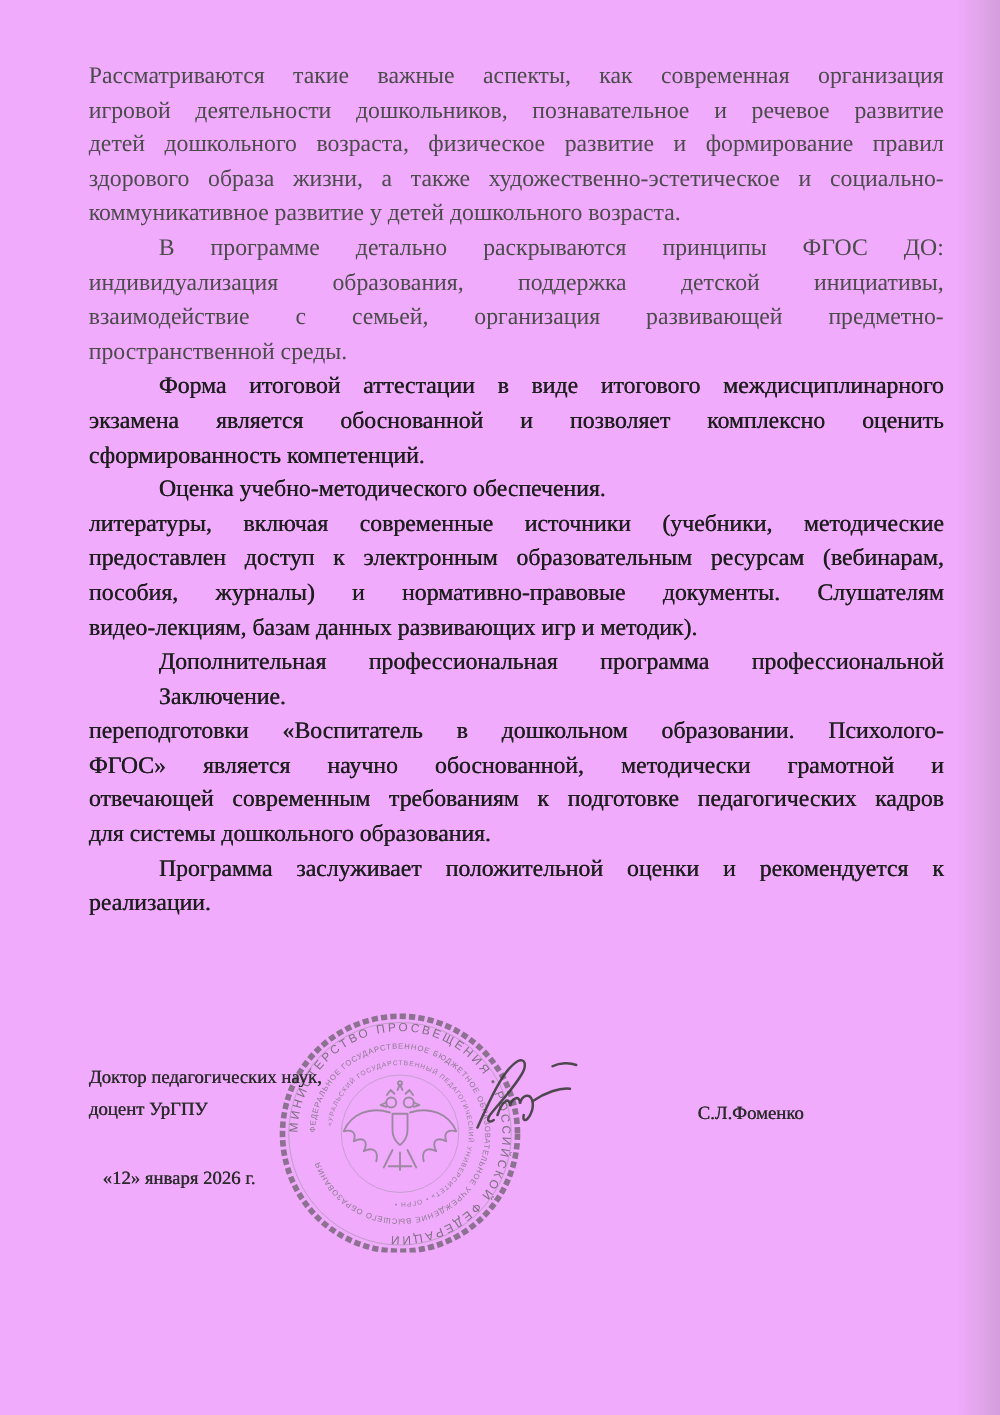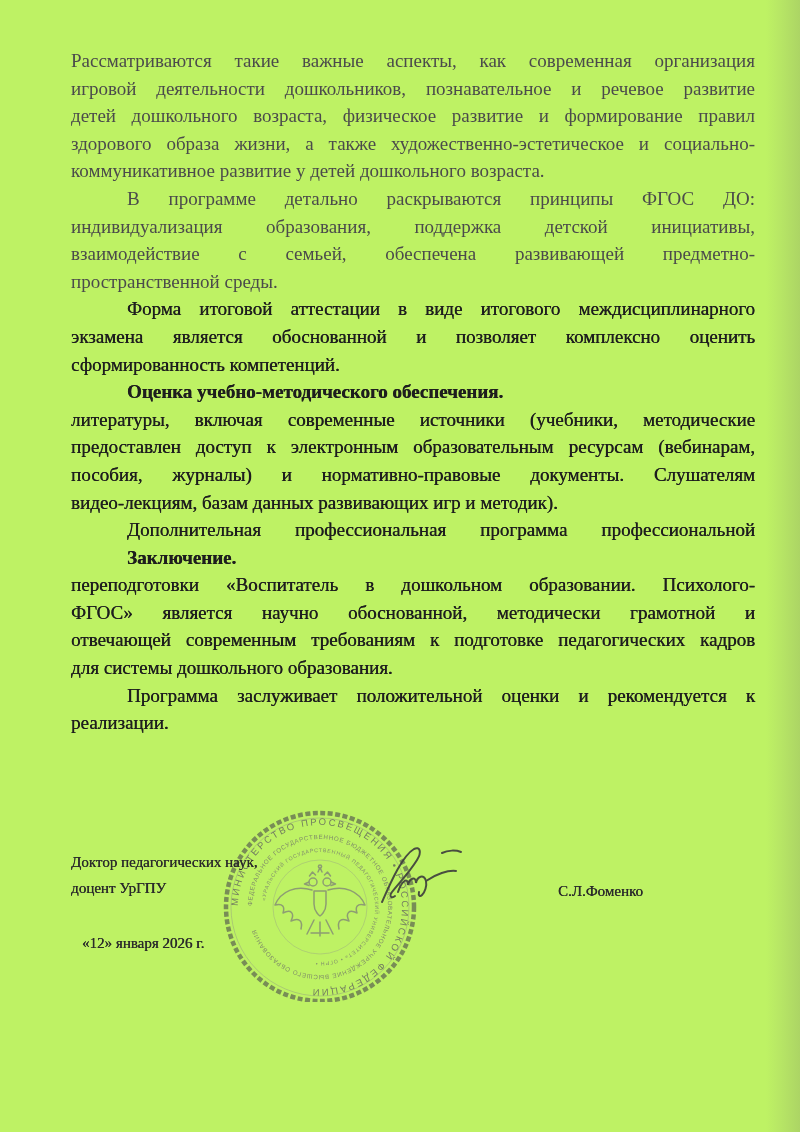--- a/index.html
+++ b/index.html
@@ -1,30 +1,30 @@
 <!DOCTYPE html>
 <html><head>
 <meta charset="utf-8">
 <style>
   html,body { margin:0; padding:0; background:#e9e9e7; }
   .page {
     position:relative; width:800px; height:1132px;
-    background:#bef264; overflow:hidden; margin:0 auto;
+    background:#f0abfc; overflow:hidden; margin:0 auto;
     font-family:"Liberation Serif","DejaVu Serif",serif;
   }
   .body-text { position:absolute; left:71px; top:47px; width:684px; }
   .line {
     font-size:19px; line-height:27.6px; height:27.6px;
     color:#1e1e1e; text-shadow:0.35px 0 0 currentColor;
     white-space:normal; overflow:visible;
   }
   .line.just { text-align:justify; text-align-last:justify; }
   .line.ind  { text-indent:56px; }
   .line.light{ color:#4b4b4b; text-shadow:none; }
-  .bold { font-weight:bold; }
+  .bold { font-weight:normal; }
   .ital { }
   .footer-text {
     position:absolute; font-size:15px; line-height:26px;
     color:#2b2b2b; text-shadow:0.3px 0 0 currentColor;
   }
   .edge-shadow {
     position:absolute; top:0; right:0; width:34px; height:100%;
     background:linear-gradient(to right, rgba(118,118,112,0) 0%,
       rgba(118,118,112,0.10) 45%, rgba(108,108,102,0.22) 100%);
     pointer-events:none;
@@ -38,21 +38,21 @@
 <div class="page">
 
   <div class="body-text">
       <div class="line just light"><span>Рассматриваются такие важные аспекты, как современная организация</span></div>
       <div class="line just light"><span>игровой деятельности дошкольников, познавательное и речевое развитие</span></div>
       <div class="line just light"><span>детей дошкольного возраста, физическое развитие и формирование правил</span></div>
       <div class="line just light"><span>здорового образа жизни, а также художественно-эстетическое и социально-</span></div>
       <div class="line light"><span>коммуникативное развитие у детей дошкольного возраста.</span></div>
       <div class="line just ind light"><span>В программе детально раскрываются принципы ФГОС ДО:</span></div>
       <div class="line just light"><span>индивидуализация образования, поддержка детской инициативы,</span></div>
-      <div class="line just light"><span>взаимодействие с семьей, обеспечена развивающей предметно-</span></div>
+      <div class="line just light"><span>взаимодействие с семьей, организация развивающей предметно-</span></div>
       <div class="line light"><span>пространственной среды.</span></div>
       <div class="line just ind"><span>Форма итоговой аттестации в виде итогового междисциплинарного</span></div>
       <div class="line just"><span>экзамена является обоснованной и позволяет комплексно оценить</span></div>
       <div class="line"><span>сформированность компетенций.</span></div>
       <div class="line ind"><span class="bold">Оценка учебно-методического обеспечения.</span></div>
       <div class="line just"><span>литературы, включая современные источники (учебники, методические</span></div>
       <div class="line just"><span>предоставлен доступ к электронным образовательным ресурсам (вебинарам,</span></div>
       <div class="line just"><span>пособия, журналы) и нормативно-правовые документы. Слушателям</span></div>
       <div class="line"><span>видео-лекциям, базам данных развивающих игр и методик).</span></div>
       <div class="line just ind"><span>Дополнительная профессиональная программа профессиональной</span></div>

